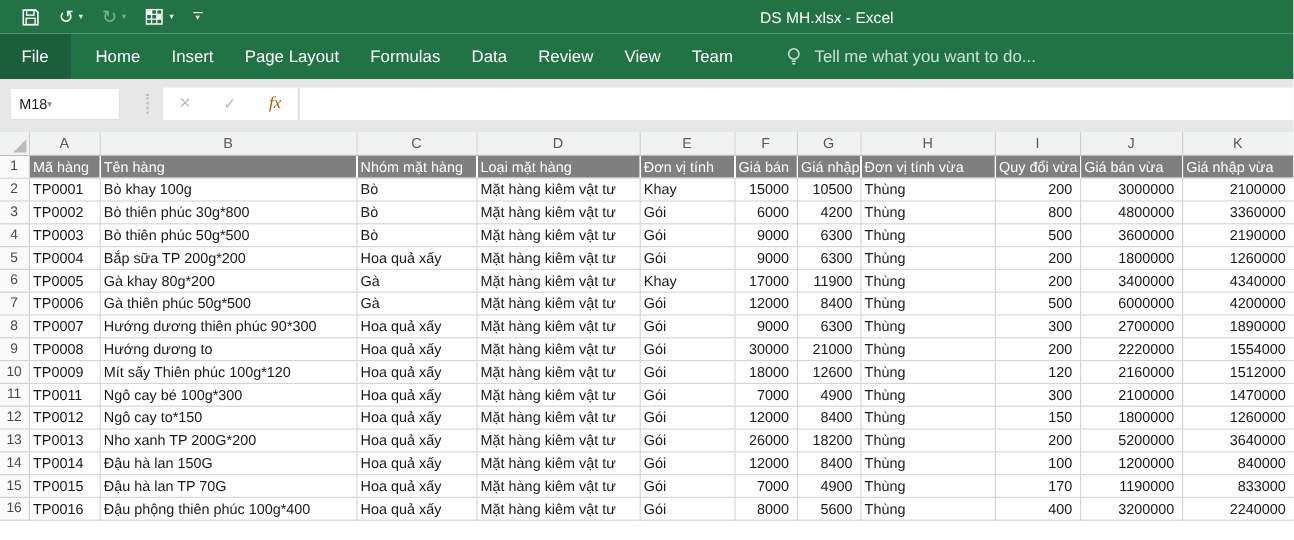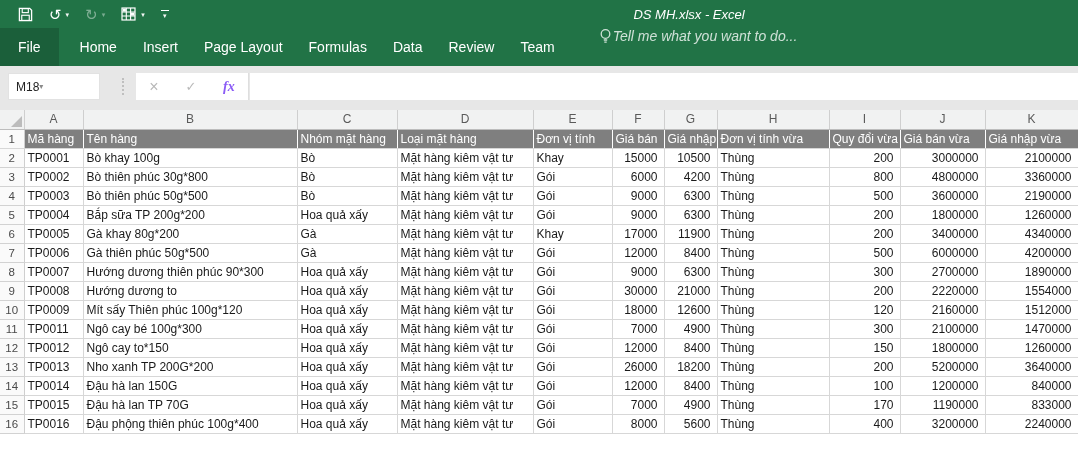--- a/index.html
+++ b/index.html
@@ -12,40 +12,40 @@
 
   
   .titlebar{height:28px;background:#217346;display:flex;align-items:center;position:relative;color:#fff;}
   .qat{display:flex;align-items:center;gap:16px;padding-left:18px;height:100%;}
   .qbtn{display:flex;align-items:center;gap:4px;color:#fff;cursor:default;}
   .qbtn .glyph{font-size:15px;line-height:1;}
   .dd{font-size:7px;line-height:1;opacity:.95;}
   .disabled{opacity:.42;}
   .cz{display:flex;flex-direction:column;align-items:center;gap:1px;}
   .cz i{display:block;width:8px;height:0;border-top:1.5px solid #fff;}
-  .wtitle{position:absolute;left:0;right:0;text-align:center;font-size:13px;padding-left:300px;pointer-events:none;white-space:nowrap;font-style:italic;}
+  .wtitle{position:absolute;left:0;right:0;text-align:center;font-size:13px;padding-left:300px;pointer-events:none;white-space:nowrap;}
 
   
   .tabrow{height:38px;background:#217346;display:flex;align-items:stretch;color:#fff;font-size:14px;}
   .tabs{display:flex;align-items:stretch;}
   .tab{display:flex;align-items:center;padding:0 13px;white-space:nowrap;}
   .tab.file{background:rgba(0,0,0,.17);padding:0 18px;margin-right:8px;}
-  .tellme{display:flex;gap:0;margin-left:30px;color:rgba(255,255,255,.78);white-space:nowrap;font-style:italic;}
+  .tellme{display:flex;align-items:center;gap:10px;margin-left:30px;color:rgba(255,255,255,.78);white-space:nowrap;}
 
   
   .fbar{height:44px;background:#e7e7e7;position:relative;}
   .namebox{position:absolute;left:8px;top:7px;width:92px;height:27px;background:#fff;border:1px solid #e2e2e2;
            display:flex;align-items:center;padding:0 7px;font-size:12px;color:#222;box-sizing:border-box;}
   .nb-arrow{font-size:8px;color:#8a8a8a;}
   .fdots{position:absolute;left:122px;top:12px;height:17px;width:0;border-left:2px dotted #bfbfbf;}
   .fbtns{position:absolute;left:136px;top:7px;width:113px;height:27px;background:#fff;border-right:1px solid #dedede;
          display:flex;align-items:center;justify-content:space-around;box-sizing:border-box;}
   .fx-cancel{color:#b9b9b9;font-size:16px;line-height:1;}
   .fx-enter{color:#b9b9b9;font-size:13px;line-height:1;}
-  .fx-label{font-family:"Liberation Serif","DejaVu Serif",serif;font-style:italic;font-size:14px;color:#8b5cf6;line-height:1;font-weight:bold;}
+  .fx-label{font-family:"Liberation Serif","DejaVu Serif",serif;font-style:italic;font-size:14px;color:#a16207;line-height:1;}
   .finput{position:absolute;left:250px;right:0;top:7px;height:27px;background:#fff;display:flex;align-items:center;
           font-size:12px;color:#222;padding:0 5px;box-sizing:border-box;}
 
   
   .grid{height:340px;overflow:hidden;background:#fff;}
   table{border-collapse:collapse;table-layout:fixed;width:1078px;font-size:12px;color:#1a1a1a;}
   td,th{height:19px;padding:0 3px;overflow:hidden;white-space:nowrap;box-sizing:border-box;
         border-right:1px solid #d7d7d7;border-bottom:1px solid #d7d7d7;font-weight:normal;text-align:left;}
   tr.colhead th{background:#f1f2f2;color:#5a5a5a;text-align:center;
         border-right:1px solid #cfcfcf;border-bottom:1px solid #bdbdbd;}
@@ -101,20 +101,21 @@
 
   <div class="tabrow">
     <div class="tabs" id="tabs">
         <div class="tab file">File</div>
         <div class="tab">Home</div>
         <div class="tab">Insert</div>
         <div class="tab">Page Layout</div>
         <div class="tab">Formulas</div>
         <div class="tab">Data</div>
         <div class="tab">Review</div>
+        <div class="tab">View</div>
         <div class="tab">Team</div>
       </div>
     <div class="tellme">
       <svg width="15" height="16" viewBox="0 0 15 16">
         <circle cx="7.5" cy="6" r="4.3" fill="none" stroke="rgba(255,255,255,.78)" stroke-width="1.3"></circle>
         <path d="M5.8 12h3.4 M6.3 14.2h2.4" stroke="rgba(255,255,255,.78)" stroke-width="1.3" fill="none"></path>
       </svg>
       <span>Tell me what you want to do...</span>
     </div>
   </div>

